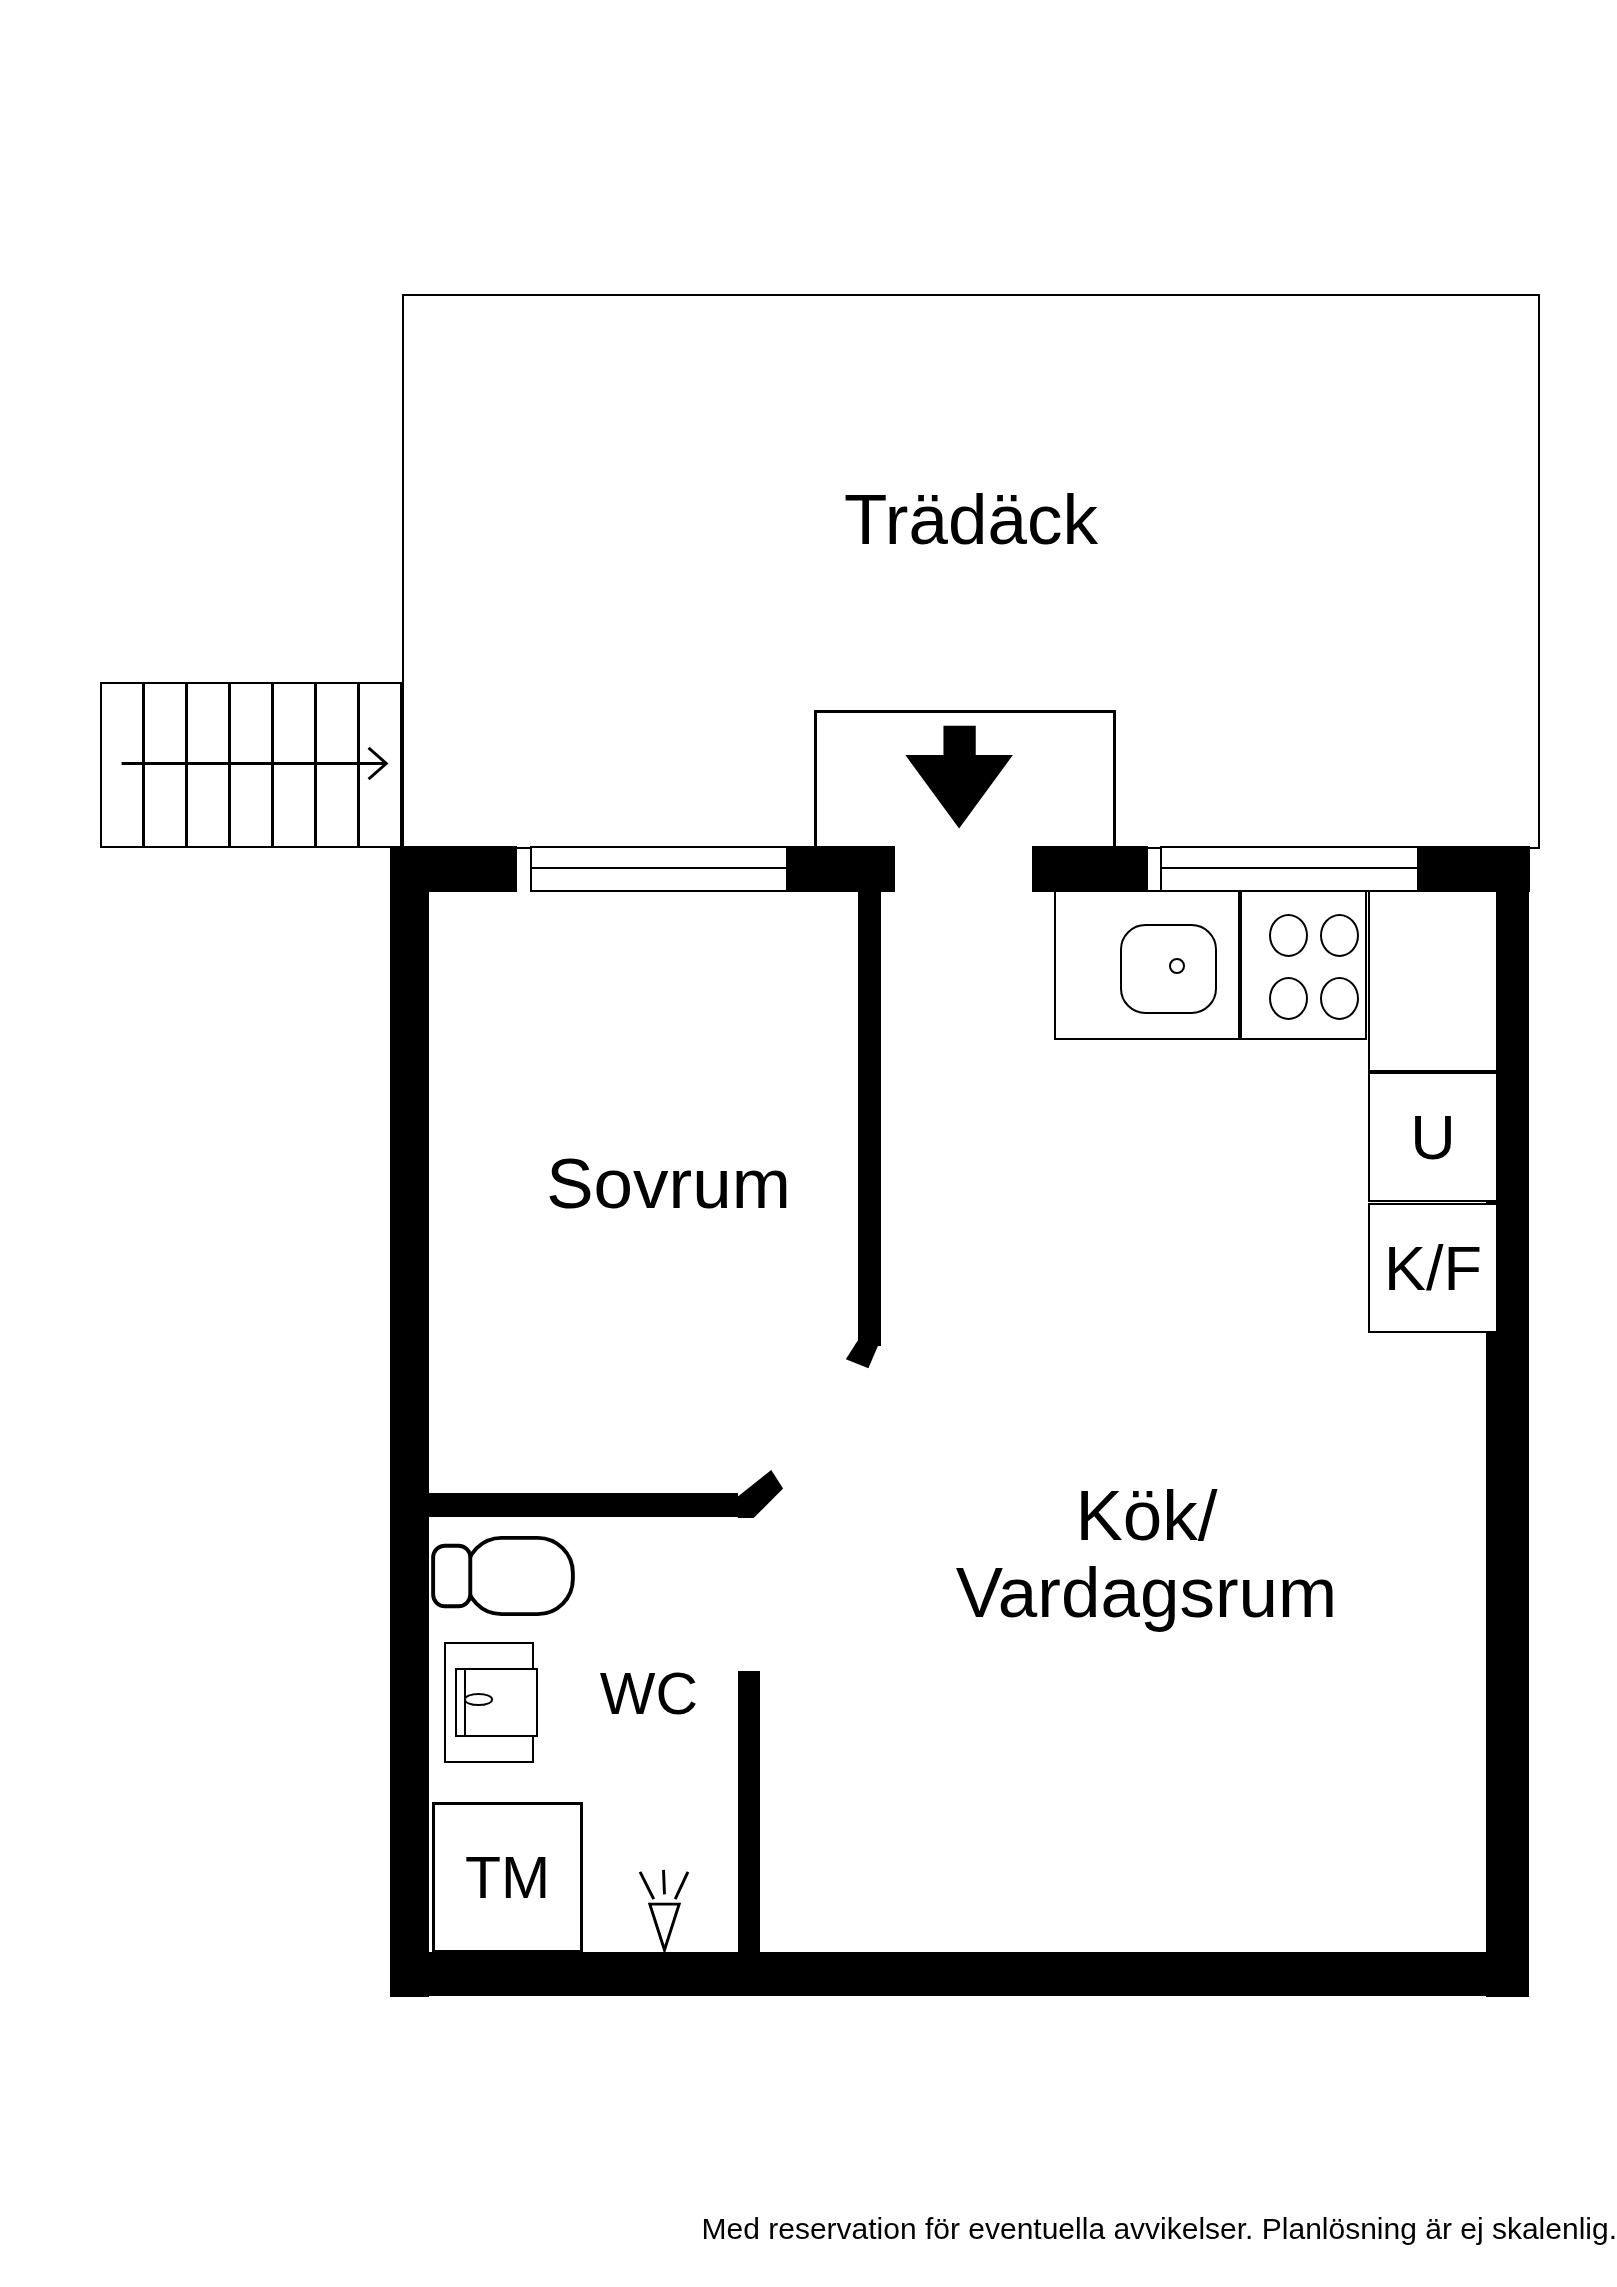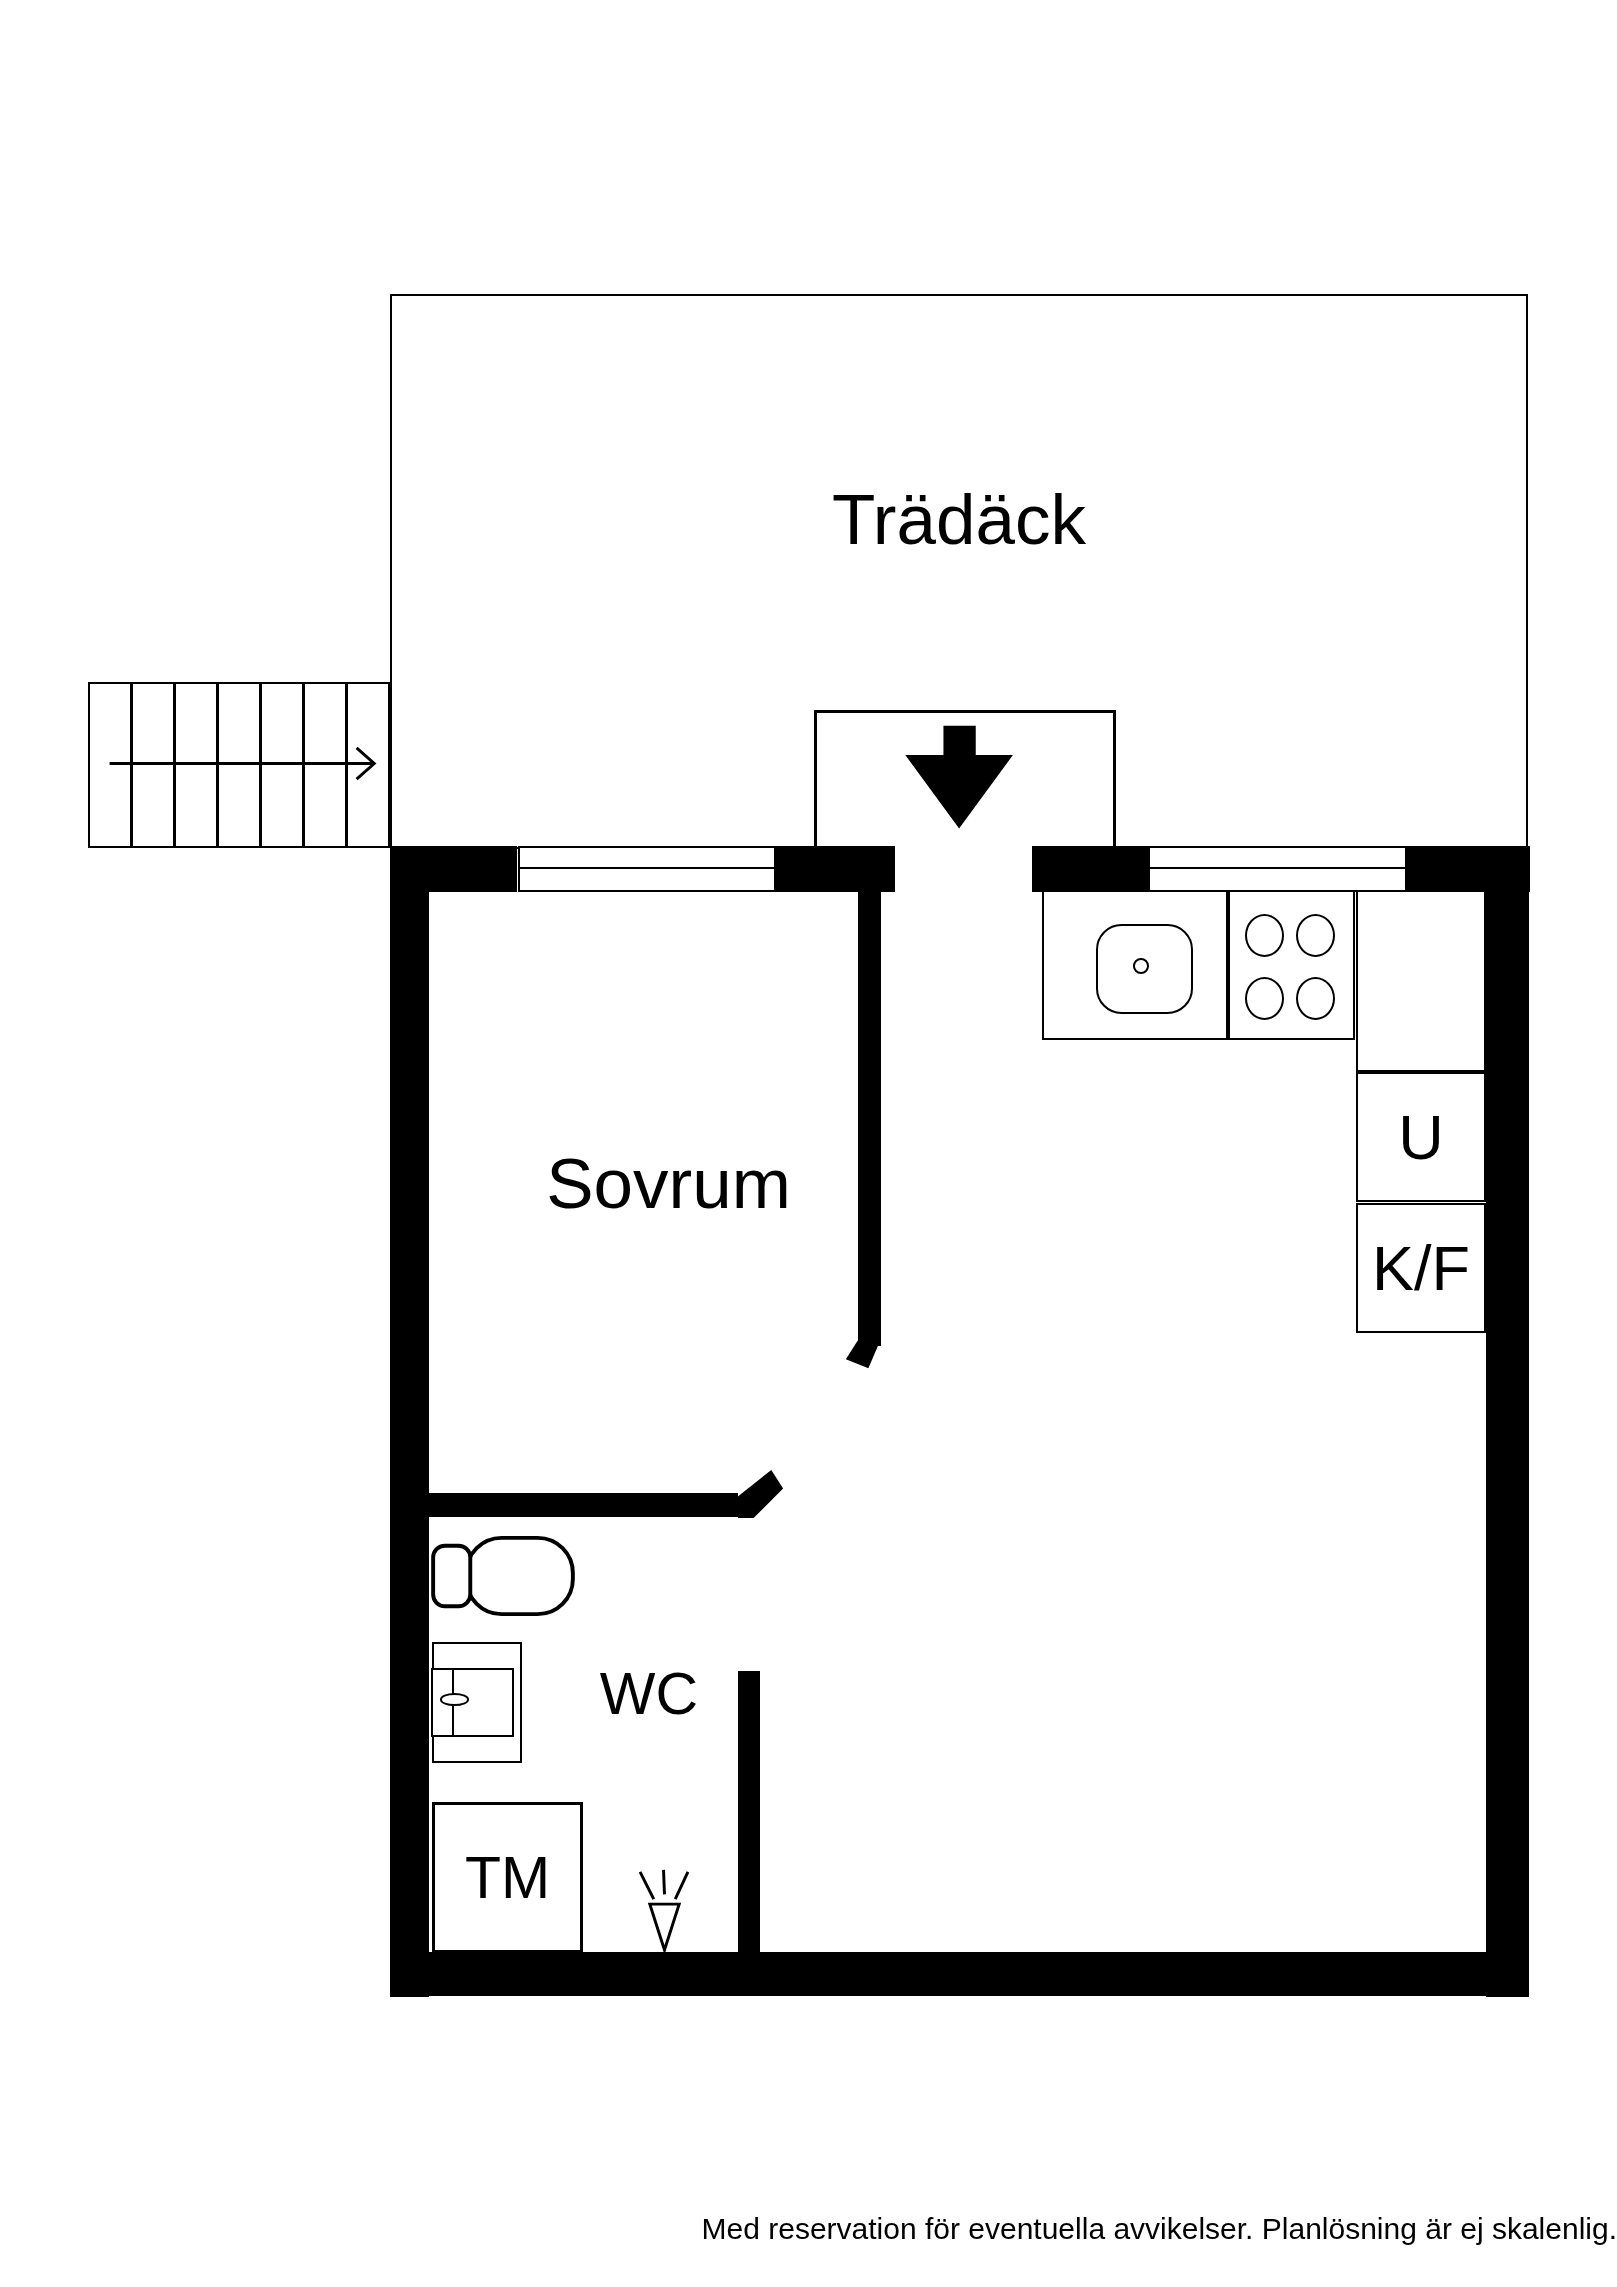--- a/index.html
+++ b/index.html
@@ -5,21 +5,21 @@
   :root { --ink:#000000; --paper:#ffffff; }
   * { margin:0; padding:0; box-sizing:border-box; }
   html,body { background:var(--paper); }
   .page {
     position:relative; width:1617px; height:2288px;
     background:var(--paper); color:var(--ink);
     font-family:"Liberation Sans", sans-serif; overflow:hidden;
   }
   .abs { position:absolute; }
   .wall { position:absolute; background:var(--ink); }
-  .box  { position:absolute; background:var(--paper); border:2.9px solid var(--ink); }
+  .box  { position:absolute; background:var(--paper); border:2.9px solid var(--ink);margin-left:12px; }
   .box4 { position:absolute; background:var(--paper); border:3.9px solid var(--ink); }
   .room-label { position:absolute; font-size:71px; line-height:71px; text-align:center; color:var(--ink); white-space:nowrap; }
   .small-label { display:flex; align-items:center; justify-content:center; font-size:63px; color:var(--ink); }
   svg { display:block; color:var(--ink); }
   .win-line { position:absolute; left:-1px; right:-1px; top:18.6px; height:2.9px; background:var(--ink); }
   .footer {
     position:absolute; left:0; top:2211px; width:1617px;
     text-align:right; font-size:30px; line-height:35px; color:var(--ink);
   }
 </style>
@@ -111,17 +111,21 @@
 
   <svg class="abs" style="left:632px; top:1865px;" width="64" height="87" viewBox="0 0 65 89">
     <polygon points="18,40 48,40 33,87" fill="none" stroke="currentColor" stroke-width="3"></polygon>
     <line x1="8" y1="7" x2="22" y2="35" stroke="currentColor" stroke-width="3"></line>
     <line x1="32" y1="5" x2="33" y2="30" stroke="currentColor" stroke-width="3"></line>
     <line x1="57" y1="7" x2="44" y2="35" stroke="currentColor" stroke-width="3"></line>
   </svg>
 
   <div class="room-label" style="left:429px; top:1148px; width:479px;">Sovrum</div>
   <div class="room-label" style="left:551px; top:1660px; width:196px; font-size:59px; line-height:69px;">WC</div>
+  <div class="room-label" style="left:882px; top:1477px; width:529px; line-height:77px;">
+    <div>Kök/</div>
+    <div>Vardagsrum</div>
+  </div>
 
   <div class="footer">Med reservation för eventuella avvikelser. Planlösning är ej skalenlig.</div>
 
 </div>
 
 
 </body></html>

